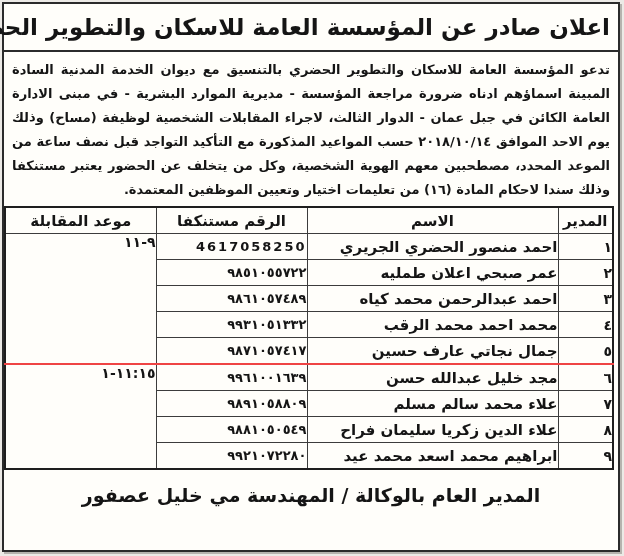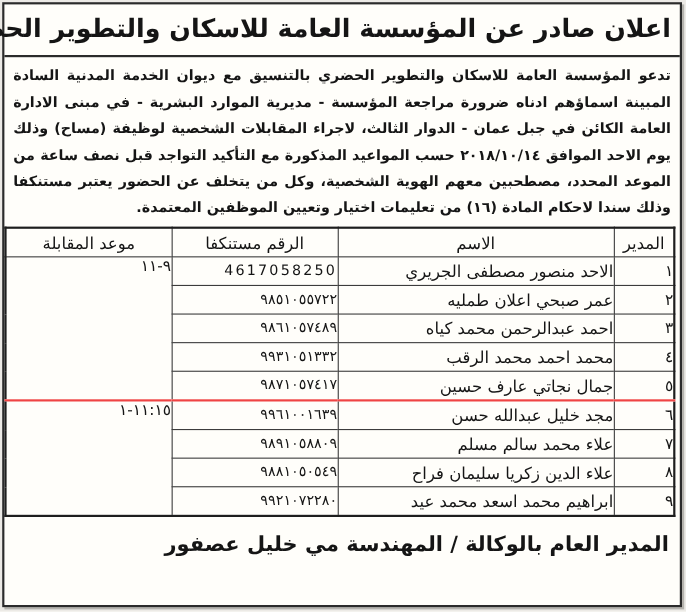--- a/index.html
+++ b/index.html
@@ -33,40 +33,40 @@
   }
   .table-wrap { padding:2px 4px 0; }
   table.schedule {
     width:100%;
     border-collapse:collapse;
     table-layout:fixed;
     border:2px solid #1e1e1e;
   }
   table.schedule th, table.schedule td {
     border:1px solid #3c3c3c;
-    font-weight:normal;
+    font-weight:bold;
     padding:0;
     height:25px;
     overflow:hidden;
     white-space:nowrap;
   }
   th.h { font-size:15px; }
   td.num { font-size:14px; }
   td.name { font-size:15px; }
   td.nid { font-size:13px; letter-spacing:2px; }
   td.time {
     vertical-align:top;
     padding-top:4px;
     font-size:14px;
     letter-spacing:1px;
   }
   tr.group-start td { border-top:2px solid #ef4444; }
   .footer-sign {
     padding:14px 10px 0 10px;
-    text-align:right;
+    text-align:center;
     font-size:19px;
     font-weight:bold;
     white-space:nowrap;
   }
 </style>
 </head>
 <body>
 
 <div class="page">
 
@@ -88,21 +88,21 @@
         <tr>
           <th class="h">المدير</th>
           <th class="h">الاسم</th>
           <th class="h">الرقم مستنكفا</th>
           <th class="h">موعد المقابلة</th>
         </tr>
       </thead>
       <tbody>
         <tr>
           <td class="num">١</td>
-          <td class="name">الاحد منصور مصطفى الجريري</td>
+          <td class="name">احمد منصور الحضري الجريري</td>
           <td class="nid">4617058250</td>
           <td class="time" rowspan="5">٩-١١</td>
         </tr>
         <tr>
           <td class="num">٢</td>
           <td class="name">عمر صبحي اعلان طمليه</td>
           <td class="nid">٩٨٥١٠٥٥٧٢٢</td>
         </tr>
         <tr>
           <td class="num">٣</td>

